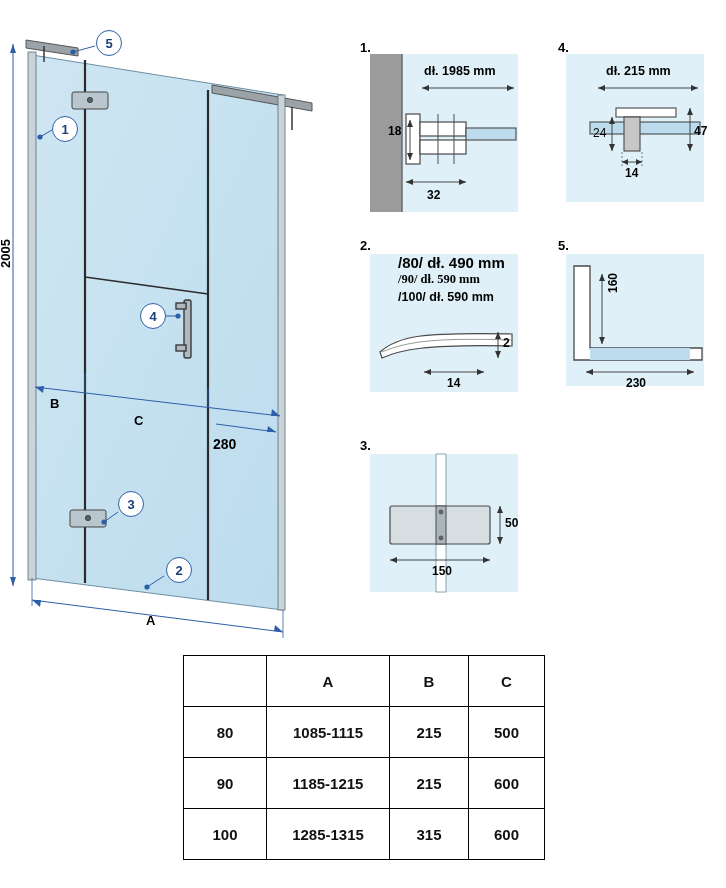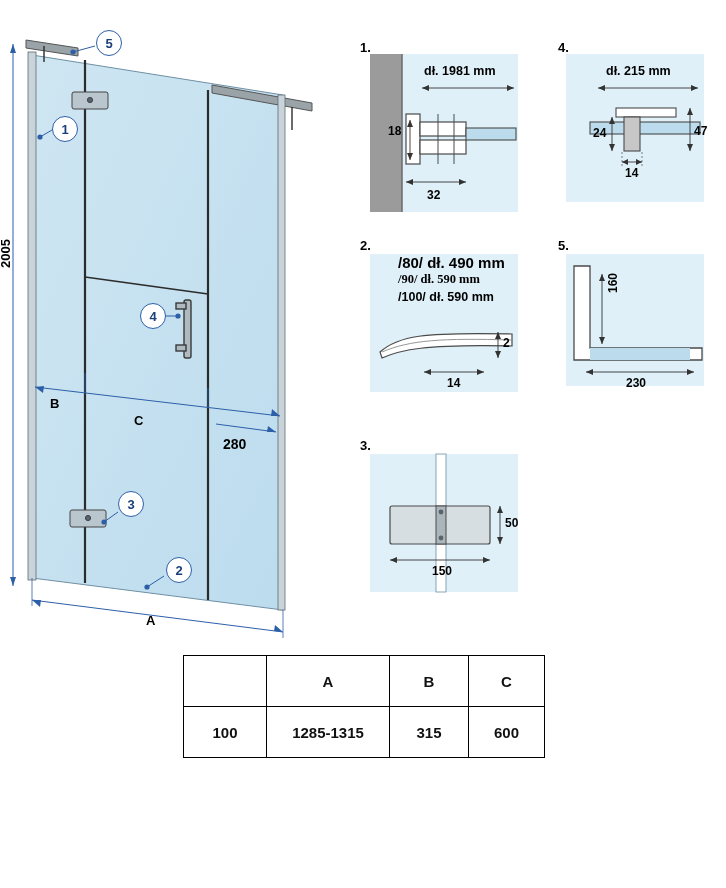--- a/index.html
+++ b/index.html
@@ -106,21 +106,21 @@
     <line x1="178" y1="316" x2="166" y2="316" stroke="#2d5fa8" stroke-width="1"></line>
     <circle cx="178" cy="316" r="2.6" fill="#2d5fa8"></circle>
     <line x1="147" y1="587" x2="164" y2="576" stroke="#2d5fa8" stroke-width="1"></line>
     <circle cx="147" cy="587" r="2.6" fill="#2d5fa8"></circle>
   </svg>
 
   <div class="lbl" style="left:-2px;top:268px;transform:rotate(-90deg);transform-origin:left top;">2005</div>
 
   <div class="lbl" style="left:50px;top:396px;">B</div>
   <div class="lbl" style="left:134px;top:413px;">C</div>
-  <div class="lbl" style="left:223px;top:436px;font-size:14px;">280</div>
+  <div class="lbl" style="left:213px;top:436px;font-size:14px;">280</div>
   <div class="lbl" style="left:146px;top:613px;">A</div>
 
   <div class="callout" style="left:96px;top:30px;">5</div>
   <div class="callout" style="left:52px;top:116px;">1</div>
   <div class="callout" style="left:140px;top:303px;">4</div>
   <div class="callout" style="left:118px;top:491px;">3</div>
   <div class="callout" style="left:166px;top:557px;">2</div>
 </div>
 
 <div class="abs" style="left:362px;top:42px;width:160px;height:180px;">
@@ -142,21 +142,21 @@
 
     <line x1="48" y1="78" x2="48" y2="118" stroke="#333" stroke-width="0.9"></line>
     <polygon points="48,78 45,85 51,85" fill="#333"></polygon>
     <polygon points="48,118 45,111 51,111" fill="#333"></polygon>
 
     <line x1="44" y1="140" x2="104" y2="140" stroke="#333" stroke-width="0.9"></line>
     <polygon points="44,140 51,137 51,143" fill="#333"></polygon>
     <polygon points="104,140 97,137 97,143" fill="#333"></polygon>
   </svg>
   <div class="panel-num" style="left:-2px;top:-2px;">1.</div>
-  <div class="lbl-sm" style="left:62px;top:22px;font-weight:bold;font-size:12.5px;">dł. 1981 mm</div>
+  <div class="lbl-sm" style="left:62px;top:22px;font-weight:bold;font-size:12.5px;">dł. 1985 mm</div>
   <div class="lbl-sm" style="left:26px;top:82px;font-weight:bold;">18</div>
   <div class="lbl-sm" style="left:65px;top:146px;font-weight:bold;">32</div>
 </div>
 
 <div class="abs" style="left:560px;top:42px;width:150px;height:170px;">
   <svg width="150" height="170" viewBox="0 0 150 170">
     <rect x="6" y="12" width="138" height="148" fill="#dff0f8"></rect>
 
     <rect x="30" y="80" width="110" height="12" fill="#bcdcee" stroke="#4a4a4a" stroke-width="1.1"></rect>
     <rect x="56" y="66" width="60" height="9" fill="#ffffff" stroke="#4a4a4a" stroke-width="1.1"></rect>
@@ -176,21 +176,21 @@
 
     <line x1="62" y1="120" x2="82" y2="120" stroke="#333" stroke-width="0.9"></line>
     <polygon points="62,120 68,117 68,123" fill="#333"></polygon>
     <polygon points="82,120 76,117 76,123" fill="#333"></polygon>
     <line x1="62" y1="110" x2="62" y2="124" stroke="#333" stroke-width="0.6" stroke-dasharray="2,2"></line>
     <line x1="82" y1="110" x2="82" y2="124" stroke="#333" stroke-width="0.6" stroke-dasharray="2,2"></line>
   </svg>
   <div class="panel-num" style="left:-2px;top:-2px;">4.</div>
   <div class="lbl-sm" style="left:46px;top:22px;font-weight:bold;font-size:12.5px;">dł. 215 mm</div>
   <div class="lbl-sm" style="left:134px;top:82px;font-weight:bold;">47</div>
-  <div class="lbl-sm" style="left:33px;top:84px;font-weight:bold;">24</div>
+  <div class="lbl-sm" style="left:33px;top:84px;font-weight:normal;">24</div>
   <div class="lbl-sm" style="left:65px;top:124px;font-weight:bold;">14</div>
 </div>
 
 <div class="abs" style="left:362px;top:240px;width:160px;height:165px;">
   <svg width="160" height="165" viewBox="0 0 160 165">
     <rect x="8" y="14" width="148" height="138" fill="#dff0f8"></rect>
 
     <path d="M18,112 C36,96 60,92 150,94 L150,106 C62,104 38,110 20,118 Z" fill="#ffffff" stroke="#4a4a4a" stroke-width="1.2"></path>
     <path d="M20,112 C48,100 80,98 150,100" fill="none" stroke="#8a8a8a" stroke-width="0.9"></path>
 
@@ -258,19 +258,31 @@
   <thead>
     <tr>
       <th class="c0"></th>
       <th class="c1">A</th>
       <th class="c2">B</th>
       <th class="c3">C</th>
     </tr>
   </thead>
   <tbody>
     <tr>
+      <td class="c0">80</td>
+      <td class="c1">1085-1115</td>
+      <td class="c2">215</td>
+      <td class="c3">500</td>
+    </tr>
+    <tr>
+      <td class="c0">90</td>
+      <td class="c1">1185-1215</td>
+      <td class="c2">215</td>
+      <td class="c3">600</td>
+    </tr>
+    <tr>
       <td class="c0">100</td>
       <td class="c1">1285-1315</td>
       <td class="c2">315</td>
       <td class="c3">600</td>
     </tr>
   </tbody>
 </table>
 
 </body></html>

